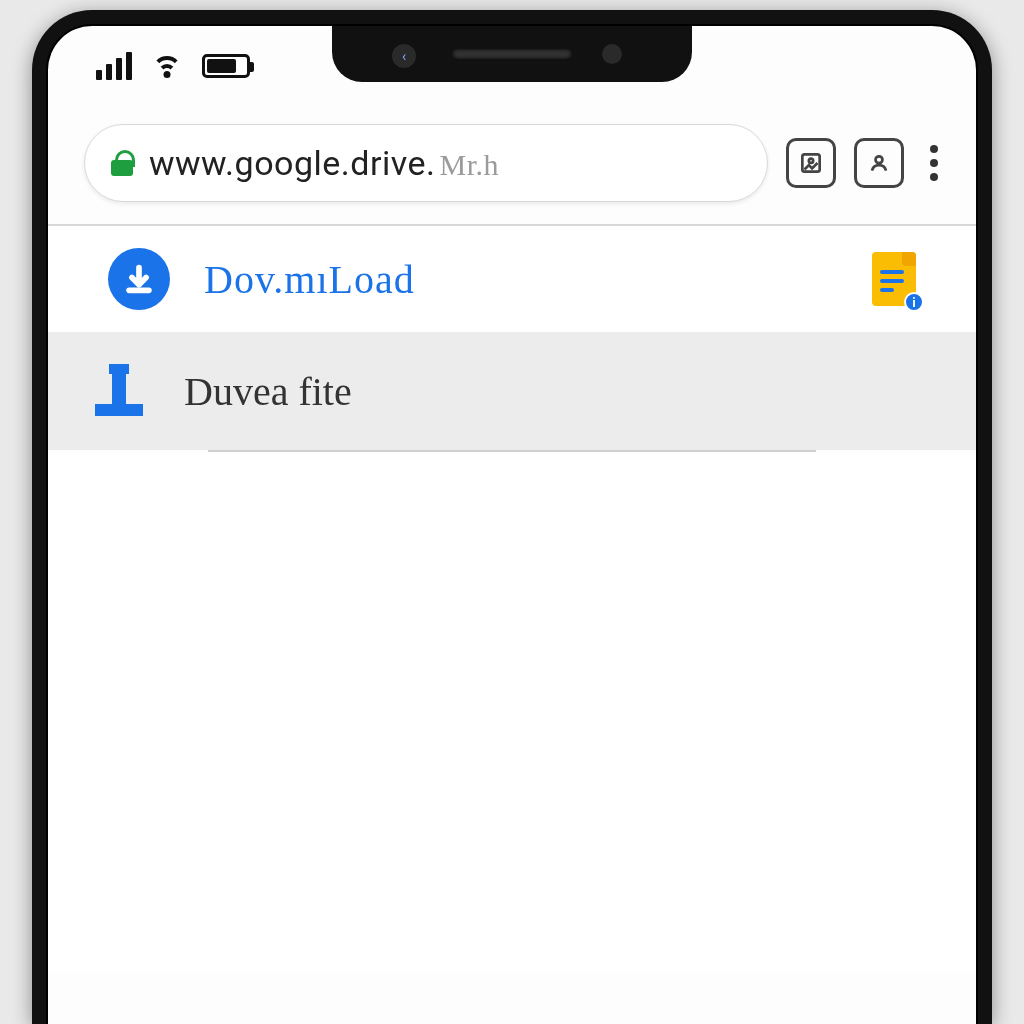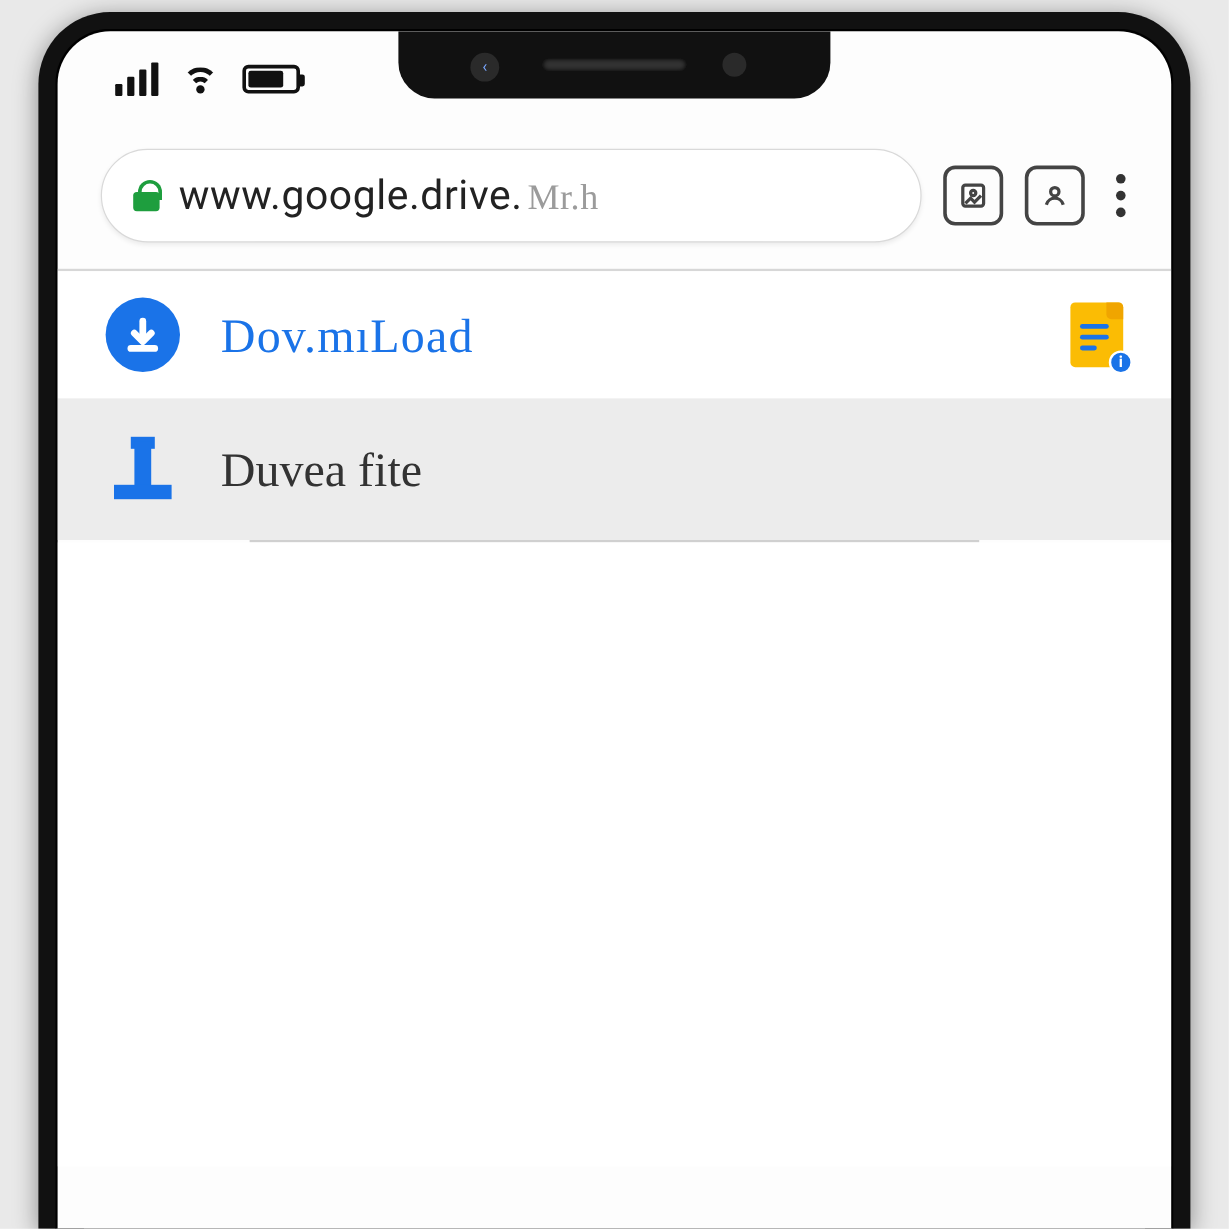--- a/index.html
+++ b/index.html
@@ -103,21 +103,21 @@
     width:50px;height:50px;border:3px solid #444;border-radius:10px;
     display:flex;align-items:center;justify-content:center;color:#444;
   }
   .sq-btn svg{width:26px;height:26px;stroke:#444;fill:none;stroke-width:2.5}
   .more{display:flex;flex-direction:column;gap:6px;padding:0 8px}
   .more span{width:8px;height:8px;background:#333;border-radius:50%}
   .divider{height:2px;background:#d7d7d7;margin:0}
   
   .row{
     display:flex;align-items:center;gap:34px;
-    padding:22px 40px;
+    padding:22px 60px;
   }
   .row1{background:#fff}
   .dl-icon-circle{
     width:62px;height:62px;border-radius:50%;background:#1a73e8;
     display:flex;align-items:center;justify-content:center;position:relative;
   }
   .dl-icon-circle svg{width:34px;height:34px;stroke:#fff;stroke-width:4;fill:none;stroke-linecap:round;stroke-linejoin:round}
   .row-title{font-size:40px;color:#1a73e8;font-family:Georgia,"Times New Roman",serif;letter-spacing:1px}
   .row-spacer{flex:1}
   .doc-icon{position:relative;width:44px;height:54px;background:#fbbc04;border-radius:4px}

